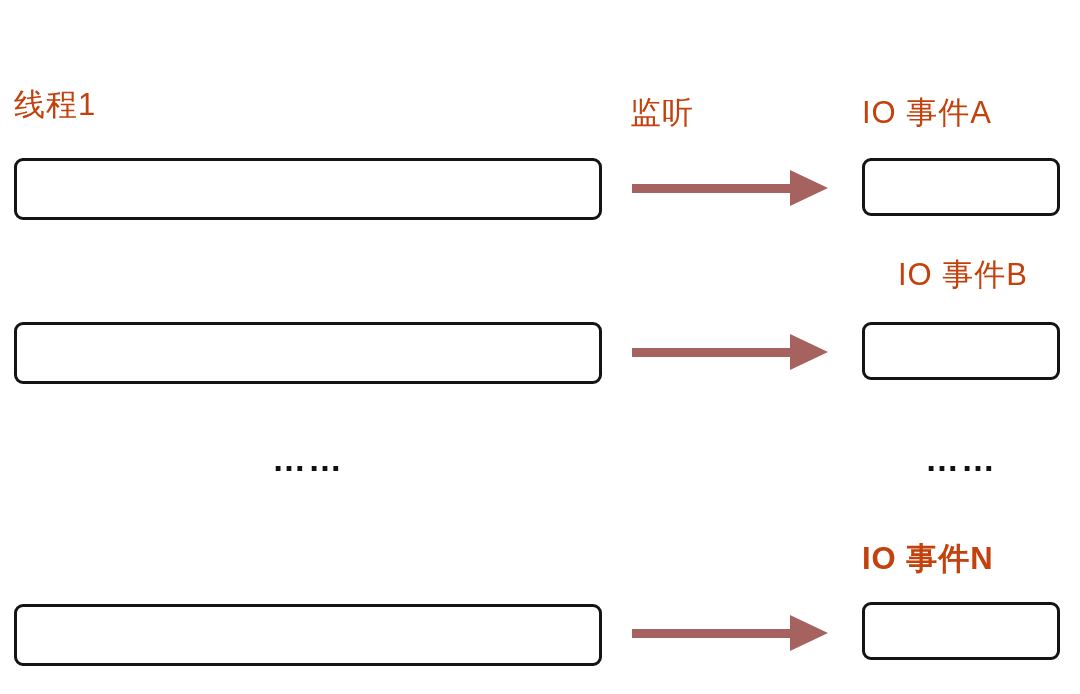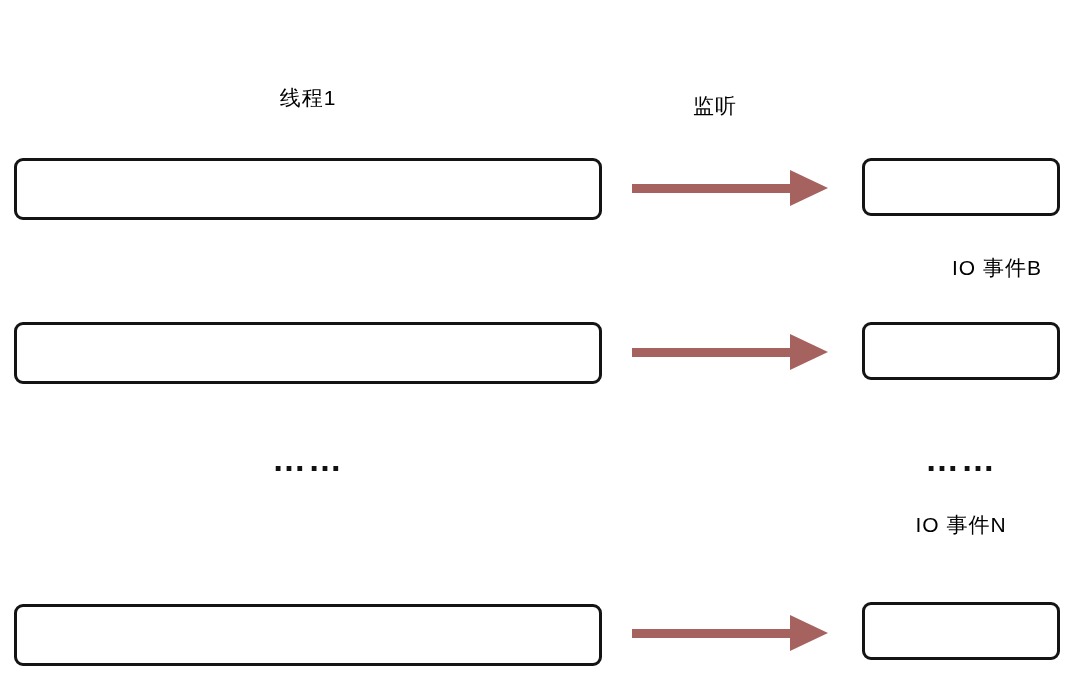--- a/index.html
+++ b/index.html
@@ -10,24 +10,24 @@
   }
   .canvas {
     position: relative;
     width: 1080px;
     height: 694px;
     background: var(--bg-color, #ffffff);
     overflow: hidden;
   }
   .label {
     position: absolute;
-    color: #000000;
-    font-size: 21px;
+    color: #c2410c;
+    font-size: 31px;
     font-weight: 500;
-    text-align: center;
+    text-align: left;
     white-space: nowrap;
     letter-spacing: 1px;
   }
   .box {
     position: absolute;
     background: #fff;
     border: 3px solid var(--box-border, #111111);
     border-radius: 9px;
     box-sizing: border-box;
   }
@@ -74,34 +74,35 @@
 <div class="canvas">
 
   <div class="label" style="left: 630px; top: 92px; width: 170px;">监听</div>
 
   <div class="label" style="left: 14px; top: 84px; width: 588px;">线程1</div>
   <div class="box thread-box" style="top: 158px;"></div>
   <div class="arrow" style="top: 170px;">
     <div class="shaft"></div>
     <div class="head"></div>
   </div>
+  <div class="label" style="left: 862px; top: 92px; width: 198px;">IO 事件A</div>
   <div class="box io-box" style="top: 158px;"></div>
 
   <div class="box thread-box" style="top: 322px;"></div>
   <div class="arrow" style="top: 334px;">
     <div class="shaft"></div>
     <div class="head"></div>
   </div>
   <div class="label" style="left: 898px; top: 254px; width: 198px;">IO 事件B</div>
   <div class="box io-box" style="top: 322px;"></div>
 
   <div class="ellipsis" style="left: 14px; top: 440px; width: 588px; text-align: center;">……</div>
   <div class="ellipsis" style="left: 862px; top: 440px; width: 198px; text-align: center;">……</div>
 
   <div class="box thread-box" style="top: 604px;"></div>
   <div class="arrow" style="top: 615px;">
     <div class="shaft"></div>
     <div class="head"></div>
   </div>
-  <div class="label" style="left: 862px; top: 511px; width: 198px;">IO 事件N</div>
+  <div class="label" style="left: 862px; top: 538px; width: 198px; font-weight: bold;">IO 事件N</div>
   <div class="box io-box" style="top: 602px;"></div>
 
 </div>
 
 </body></html>

